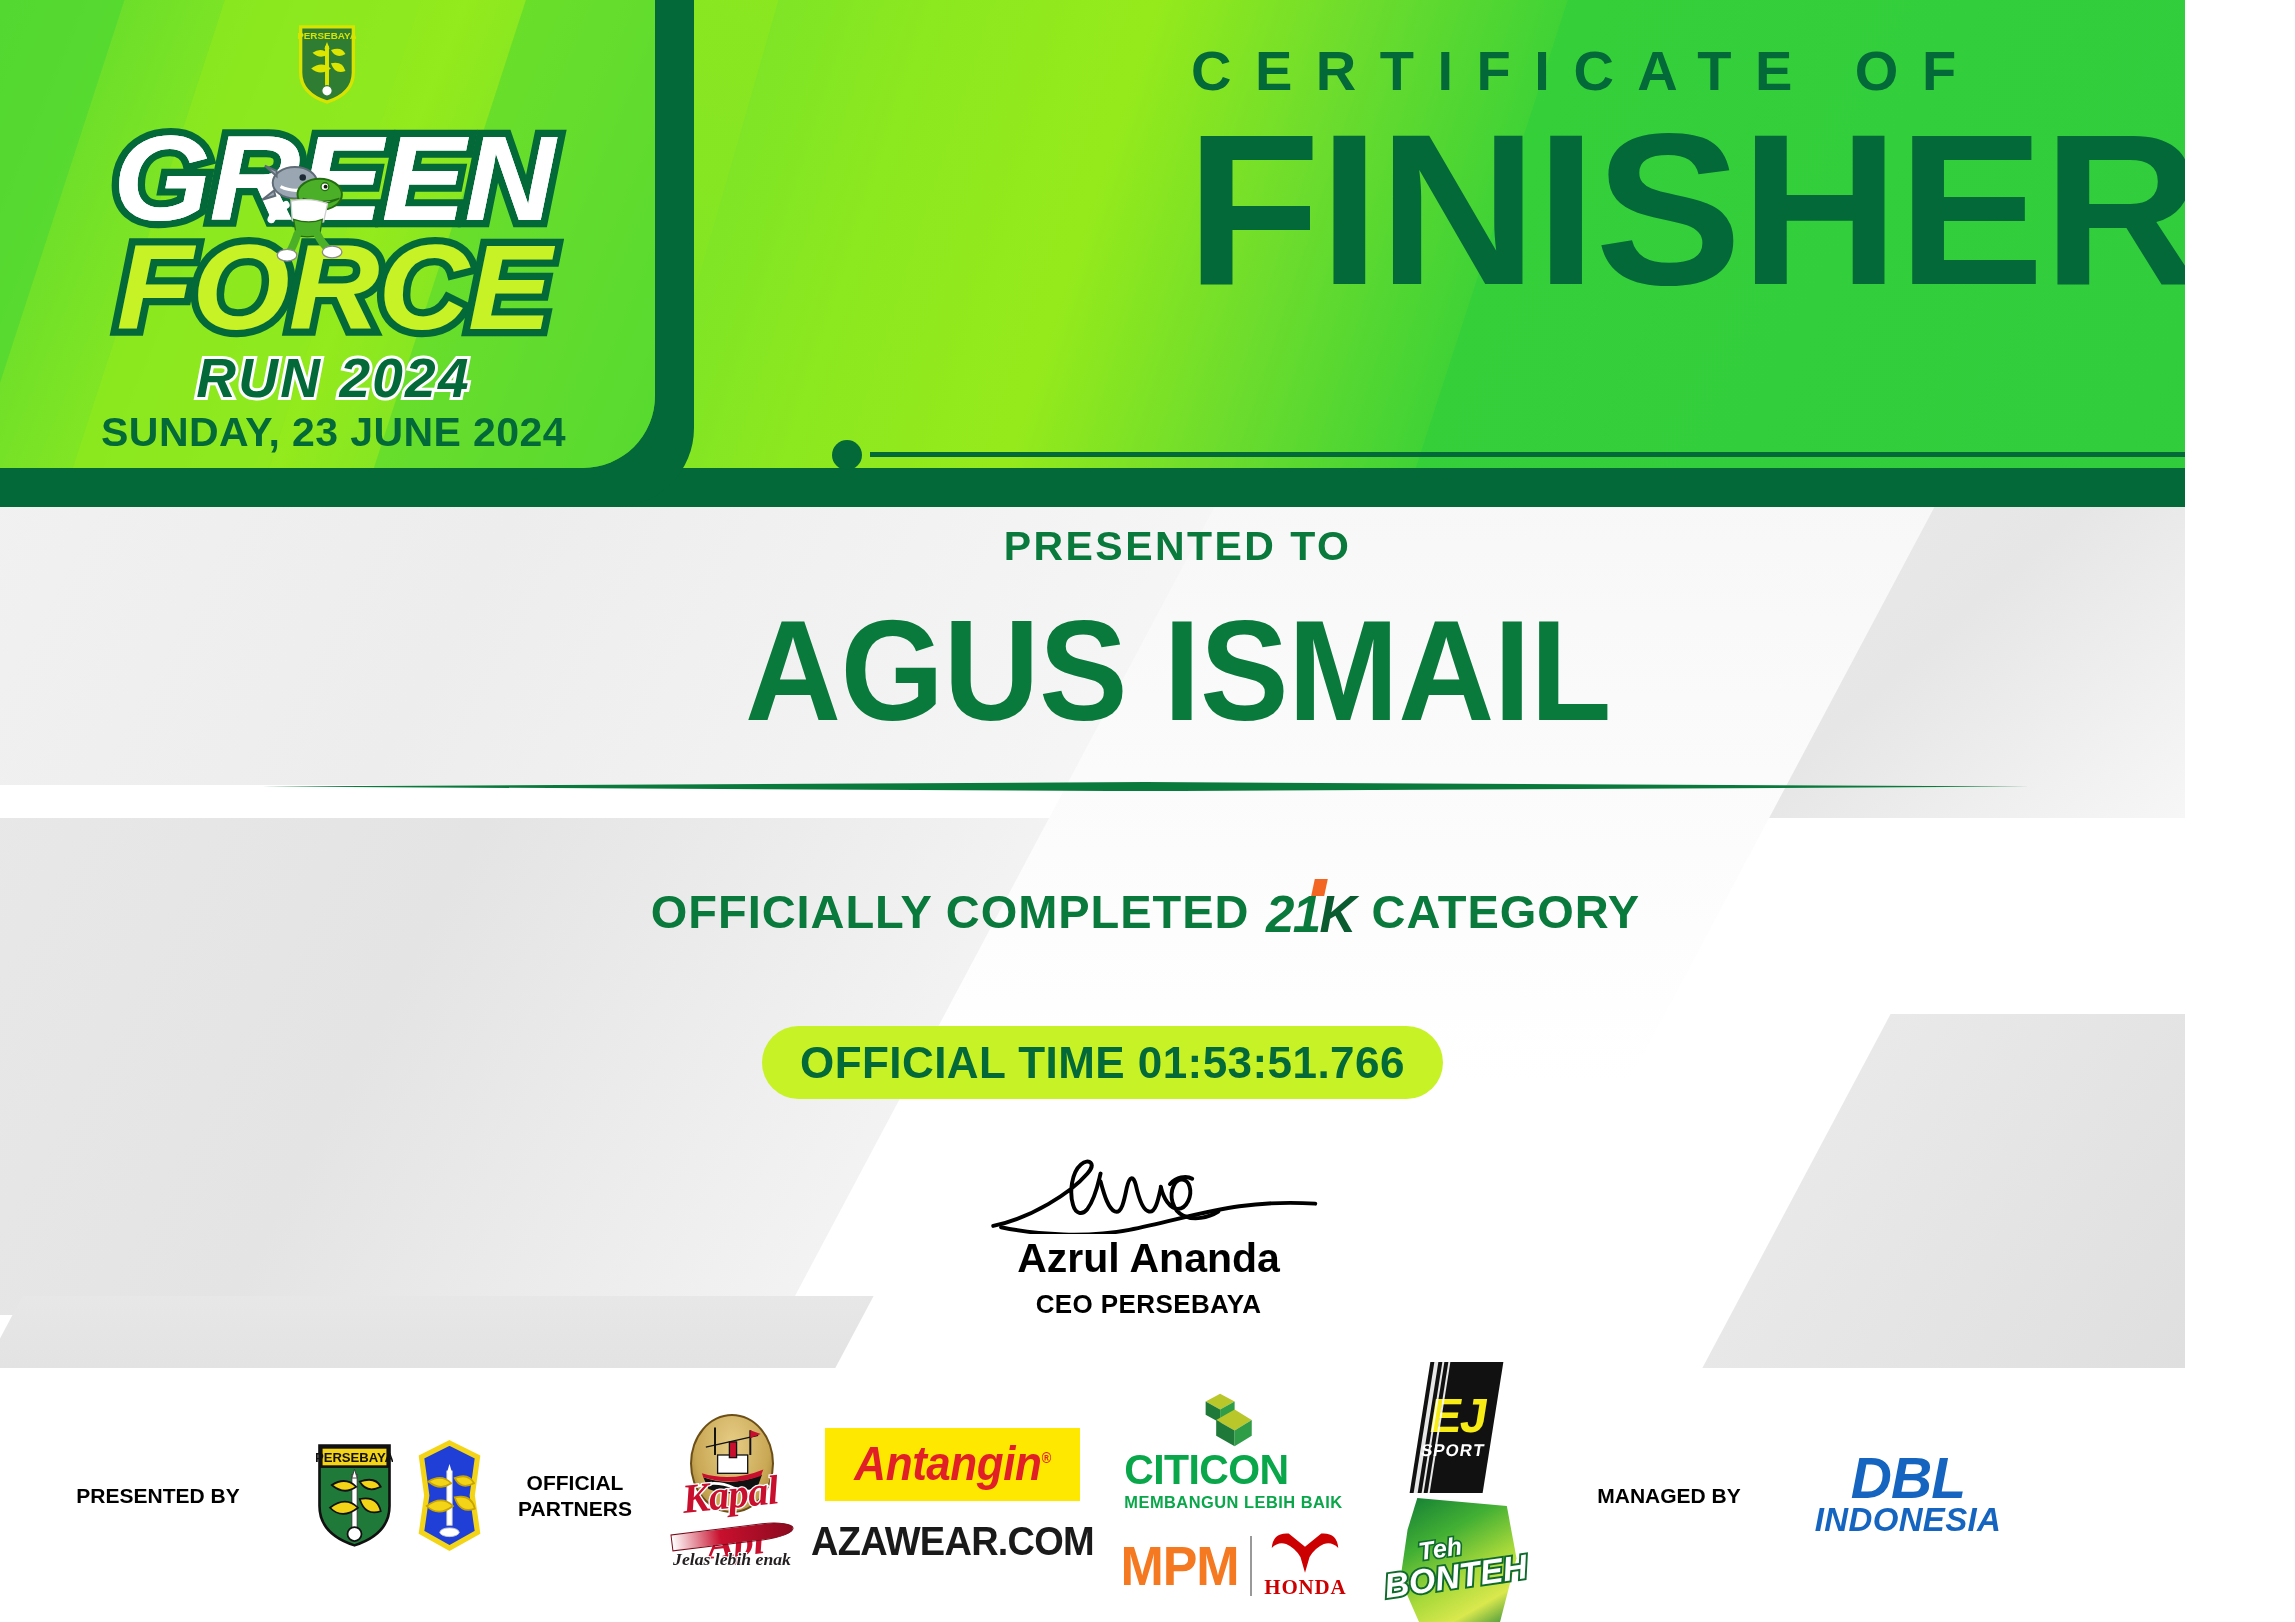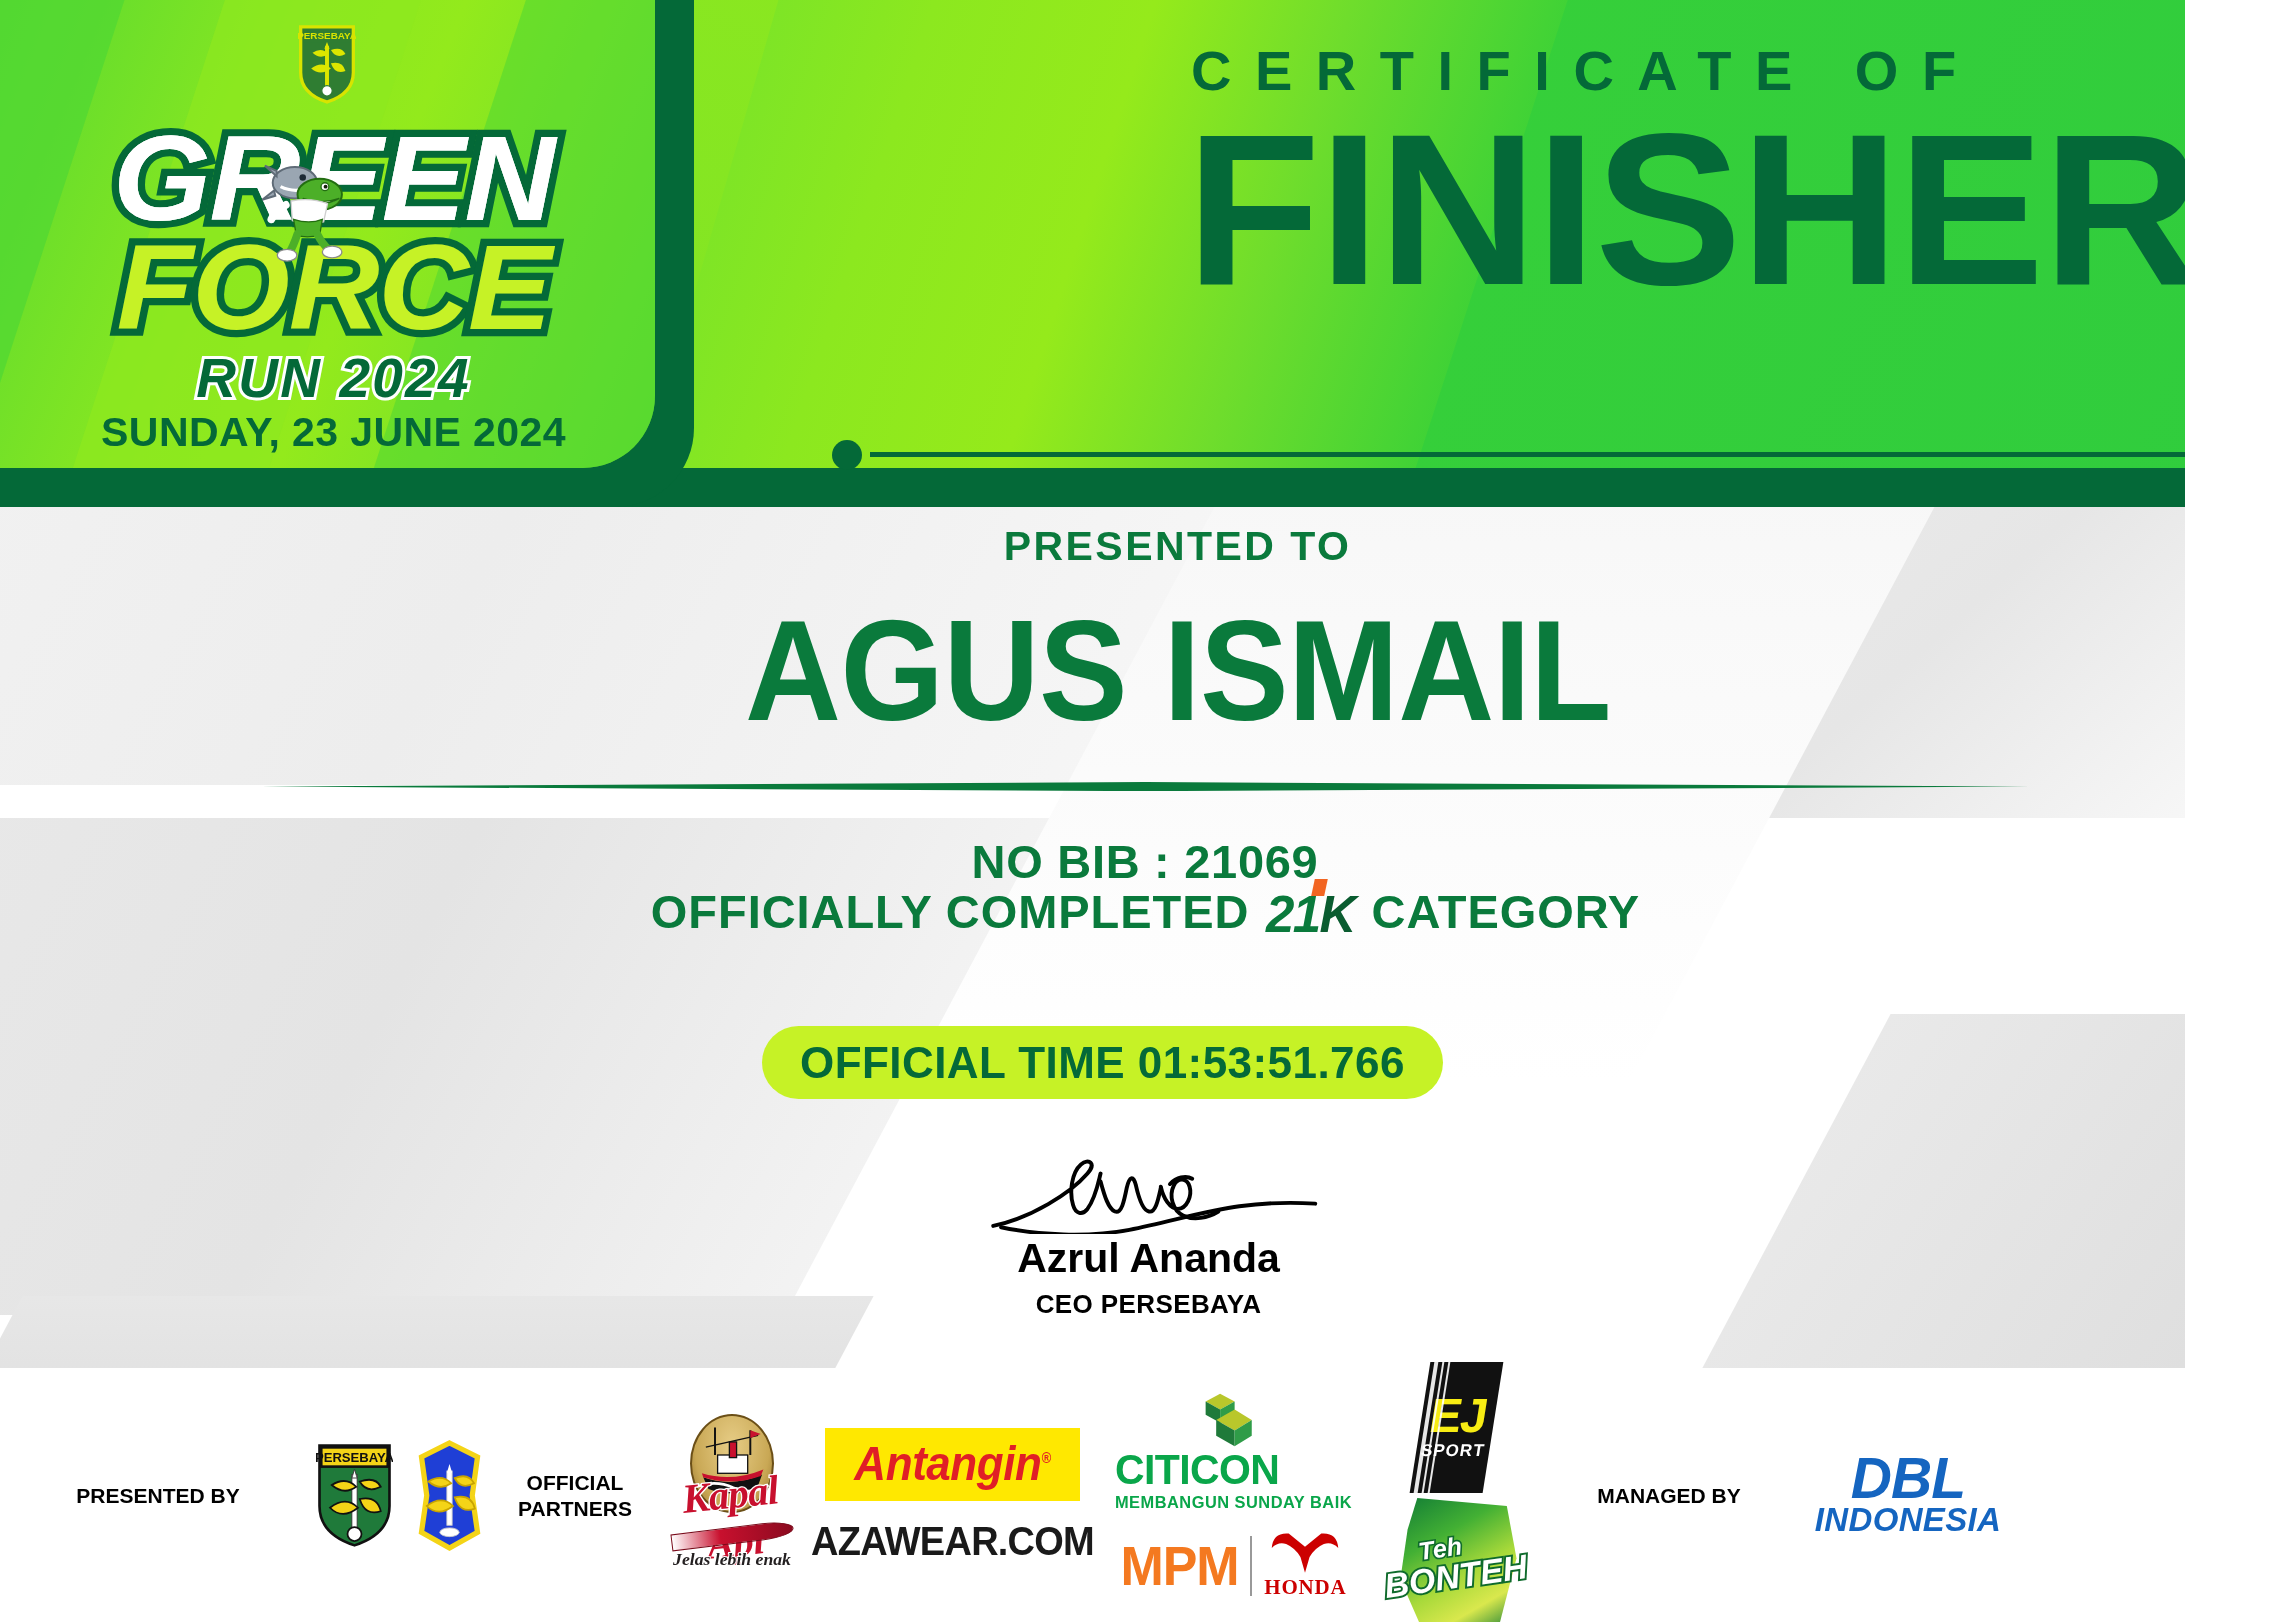--- a/index.html
+++ b/index.html
@@ -567,24 +567,20 @@
   <div id="hdr-rule"></div>
 
   <div id="presented-to">PRESENTED TO</div>
 
   <div id="recipient-name">AGUS ISMAIL</div>
 
   <svg id="divider" viewBox="0 0 2700 14" preserveAspectRatio="none">
     <path d="M0 7 L1350 0 L2700 7 L1350 14 Z" fill="#0a7a3c"></path>
   </svg>
 
-  <div id="bib-line">
-    <span>NO BIB :</span>
-    <span>21069</span>
-  </div>
 
   <div id="completed-line">
     <span>OFFICIALLY COMPLETED</span>
     <span class="cat-badge"><span>21</span><span class="k"><span class="k-tick"></span><span>K</span></span></span>
     <span>CATEGORY</span>
   </div>
 
   <div id="time-pill">
     <span>OFFICIAL TIME 01:53:51.766</span>
   </div>
@@ -672,21 +668,21 @@
         <svg id="citicon-mark" viewBox="0 0 82 88">
           <path d="M4 16 L26 4 L48 16 L26 28 Z" fill="#b9c72b"></path>
           <path d="M4 16 L26 28 L26 48 L4 36 Z" fill="#1f7a3a"></path>
           <path d="M48 16 L26 28 L26 48 L48 36 Z" fill="#2f9c48"></path>
           <path d="M20 44 L48 28 L74 44 L48 60 Z" fill="#b9c72b"></path>
           <path d="M20 44 L48 60 L48 84 L20 68 Z" fill="#1f7a3a"></path>
           <path d="M74 44 L48 60 L48 84 L74 68 Z" fill="#2f9c48"></path>
         </svg>
         <div class="citicon-text">
           <div class="citicon-name">CITICON</div>
-          <div class="citicon-sub">MEMBANGUN SUNDAY BAIK</div>
+          <div class="citicon-sub">MEMBANGUN LEBIH BAIK</div>
         </div>
       </div>
       <div id="mpm" style="margin-top:21px;">
         <div id="mpm-text">MPM</div>
         <div id="mpm-div"></div>
         <div id="honda-col">
           <svg id="honda-wing" viewBox="0 0 110 66">
             <path d="M55 64 L55 24 L30 4 Q6 2 4 26 Q14 16 26 20 Q40 26 48 40 Z" fill="#cc0000"></path>
             <path d="M55 64 L55 24 L80 4 Q104 2 106 26 Q96 16 84 20 Q70 26 62 40 Z" fill="#cc0000"></path>
           </svg>

